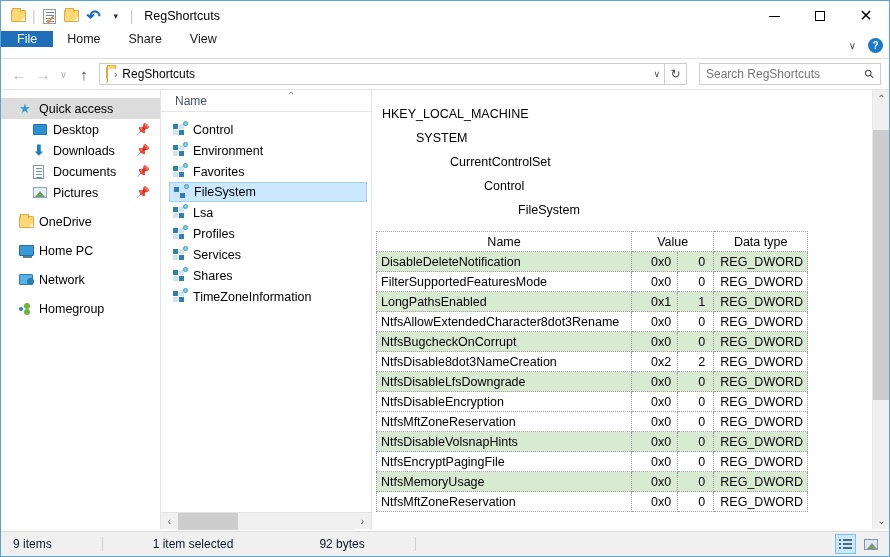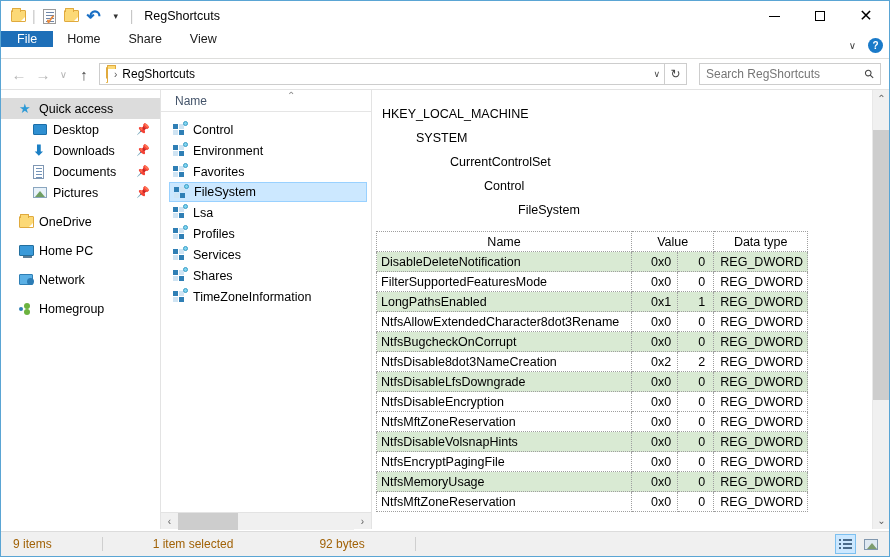--- a/index.html
+++ b/index.html
@@ -394,21 +394,21 @@
 
   
   .statusbar {
     position: absolute; bottom: 0; left: 0; right: 0;
     height: 25px;
     background: #f0f0f0;
     border-top: 1px solid #dcdcdc;
     display: flex; align-items: center;
     padding-left: 12px;
     font-size: 12px;
-    color: #a16207;
+    color: #0f172a;
     gap: 40px;
   }
   .st-sep {
     width: 1px; height: 14px; background: #cfcfcf; margin: 0 10px;
   }
   .view-btns {
     position: absolute; right: 8px; top: 2px;
     display: flex; align-items: center; gap: 4px;
   }
   .vb {

